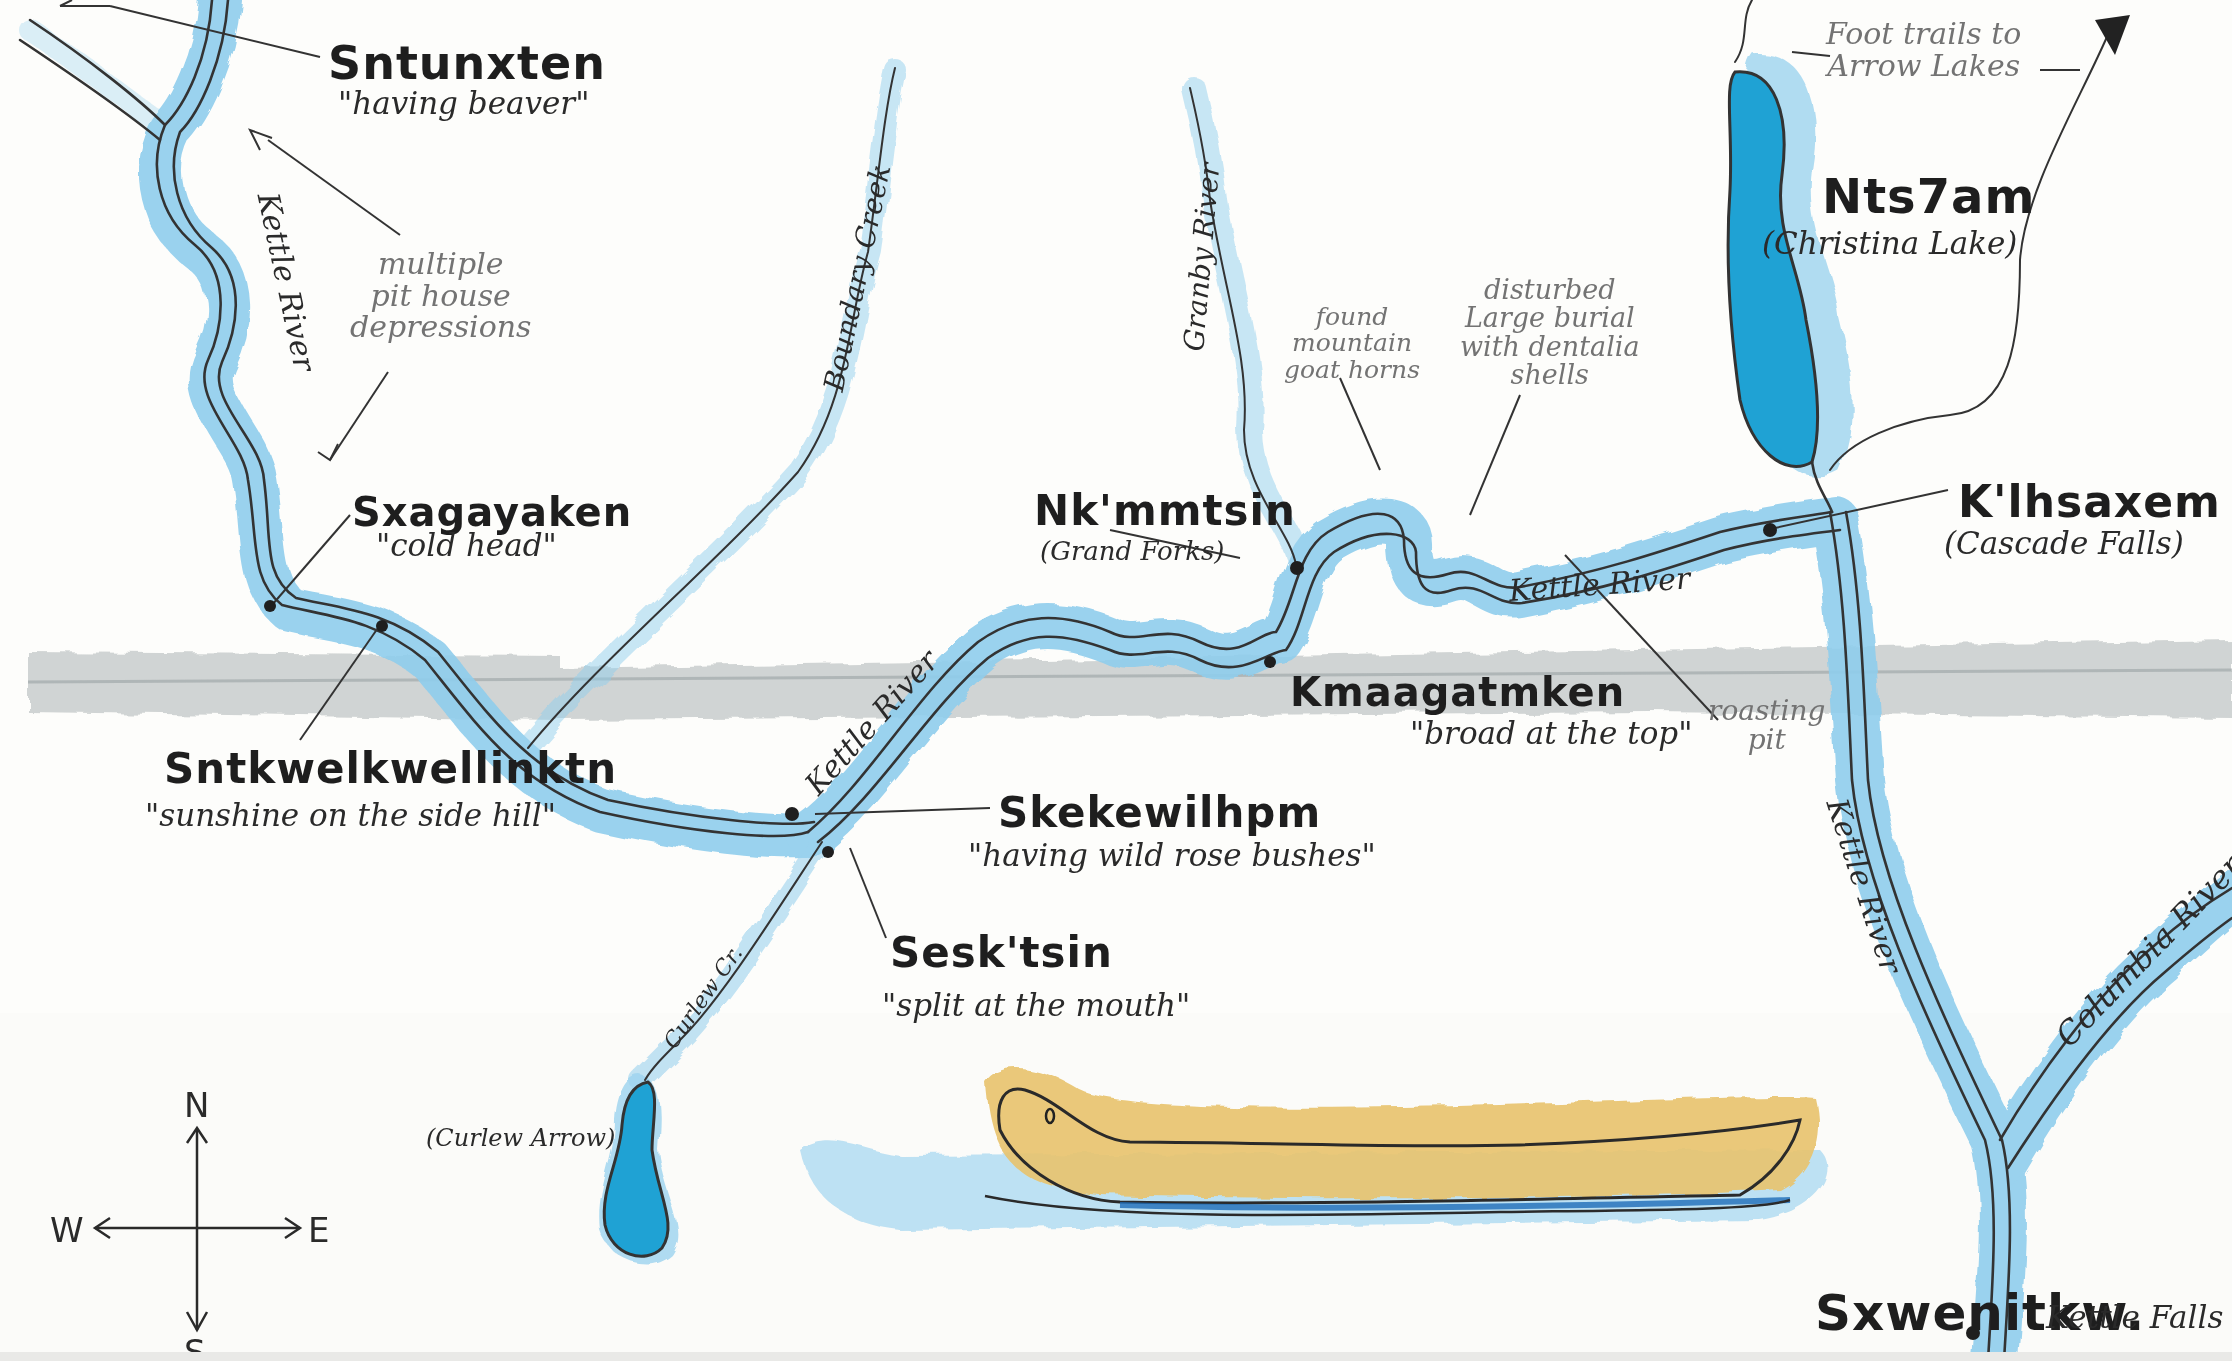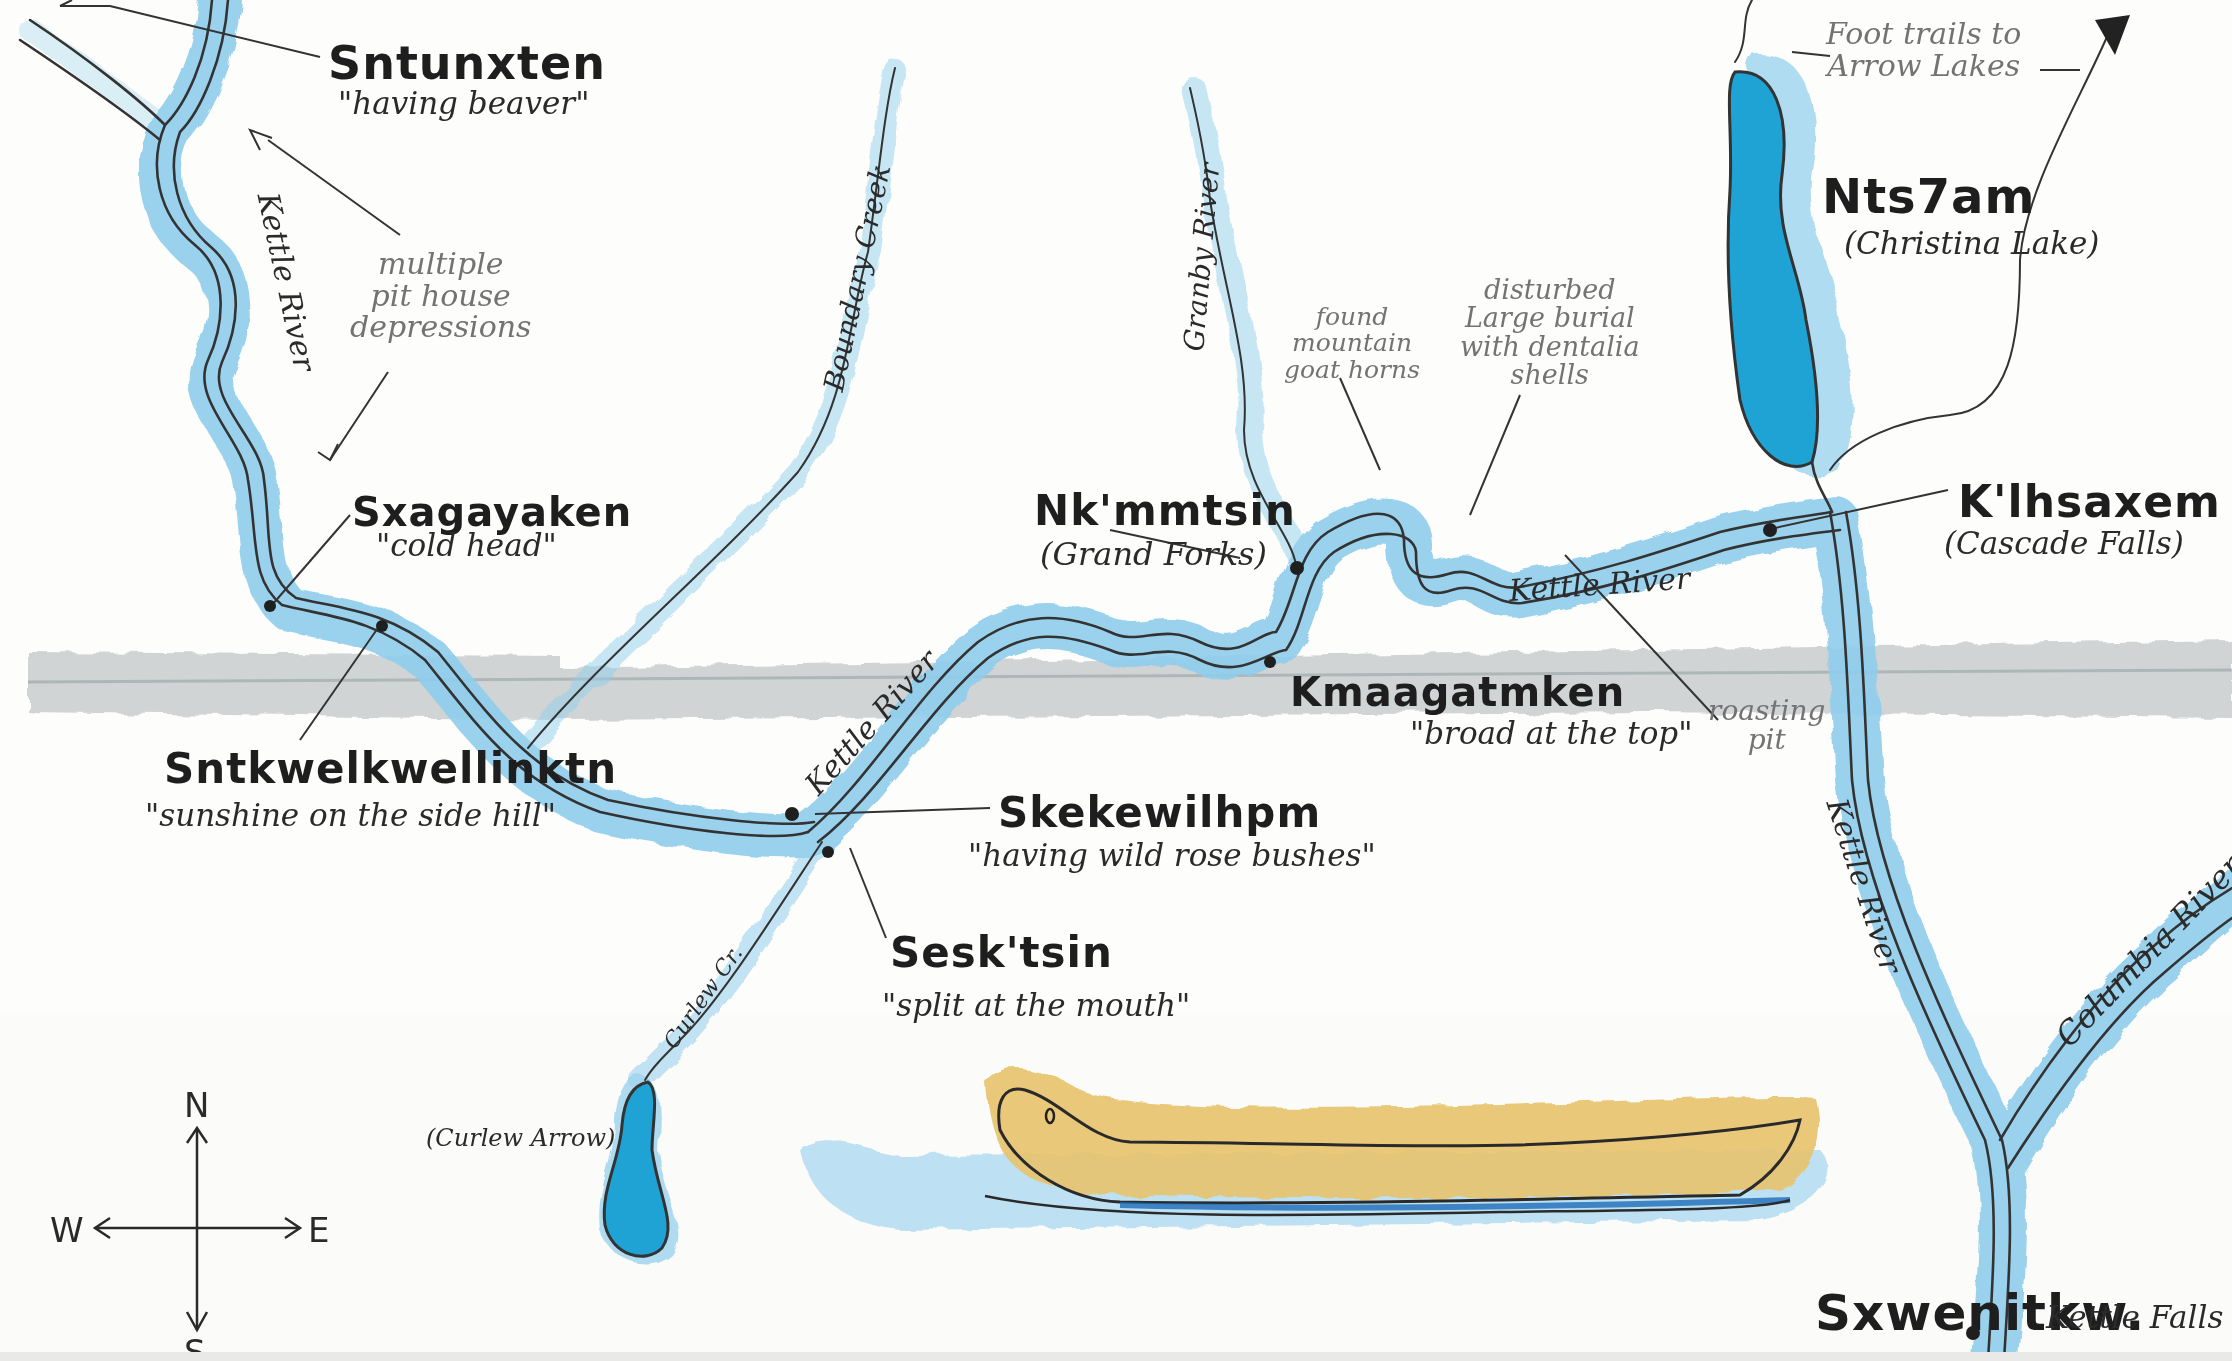--- a/index.html
+++ b/index.html
@@ -151,30 +151,30 @@
   <div class="lbl name" style="left:164px;top:748px;font-size:42px;">Sntkwelkwellinktn</div>
   <div class="lbl gloss" style="left:145px;top:800px;">"sunshine on the side hill"</div>
 
   <div class="lbl name" style="left:998px;top:792px;font-size:42px;text-align:right;">Skekewilhpm</div>
   <div class="lbl gloss" style="left:968px;top:840px;">"having wild rose bushes"</div>
 
   <div class="lbl name" style="left:890px;top:932px;font-size:42px;">Sesk'tsin</div>
   <div class="lbl gloss" style="left:882px;top:990px;">"split at the mouth"</div>
 
   <div class="lbl name" style="left:1034px;top:490px;font-size:42px;">Nk'mmtsin</div>
-  <div class="lbl gloss" style="left:1040px;top:538px;font-size:32px;">(Grand Forks)</div>
+  <div class="lbl gloss" style="left:1040px;top:538px;font-size:26px;">(Grand Forks)</div>
 
   <div class="lbl name" style="left:1290px;top:672px;font-size:40px;">Kmaagatmken</div>
   <div class="lbl gloss" style="left:1410px;top:718px;">"broad at the top"</div>
 
   <div class="lbl name" style="left:1958px;top:480px;font-size:44px;">K'lhsaxem</div>
   <div class="lbl gloss" style="left:1944px;top:528px;">(Cascade Falls)</div>
 
   <div class="lbl name" style="left:1822px;top:172px;font-size:48px;">Nts7am</div>
-  <div class="lbl gloss" style="left:1844px;top:228px;">(Christina Lake)</div>
+  <div class="lbl gloss" style="left:1762px;top:228px;">(Christina Lake)</div>
 
   <div class="lbl name" style="left:1815px;top:1288px;font-size:50px;">Sxwenitkw.</div>
   <div class="lbl gloss" style="left:2046px;top:1302px;">Kettle Falls</div>
 
   <div class="lbl note" style="left:350px;top:248px;font-size:30px;">multiple
 pit house
 depressions</div>
   <div class="lbl note" style="left:1284px;top:304px;font-size:25px;">found
 mountain
 goat horns</div>

